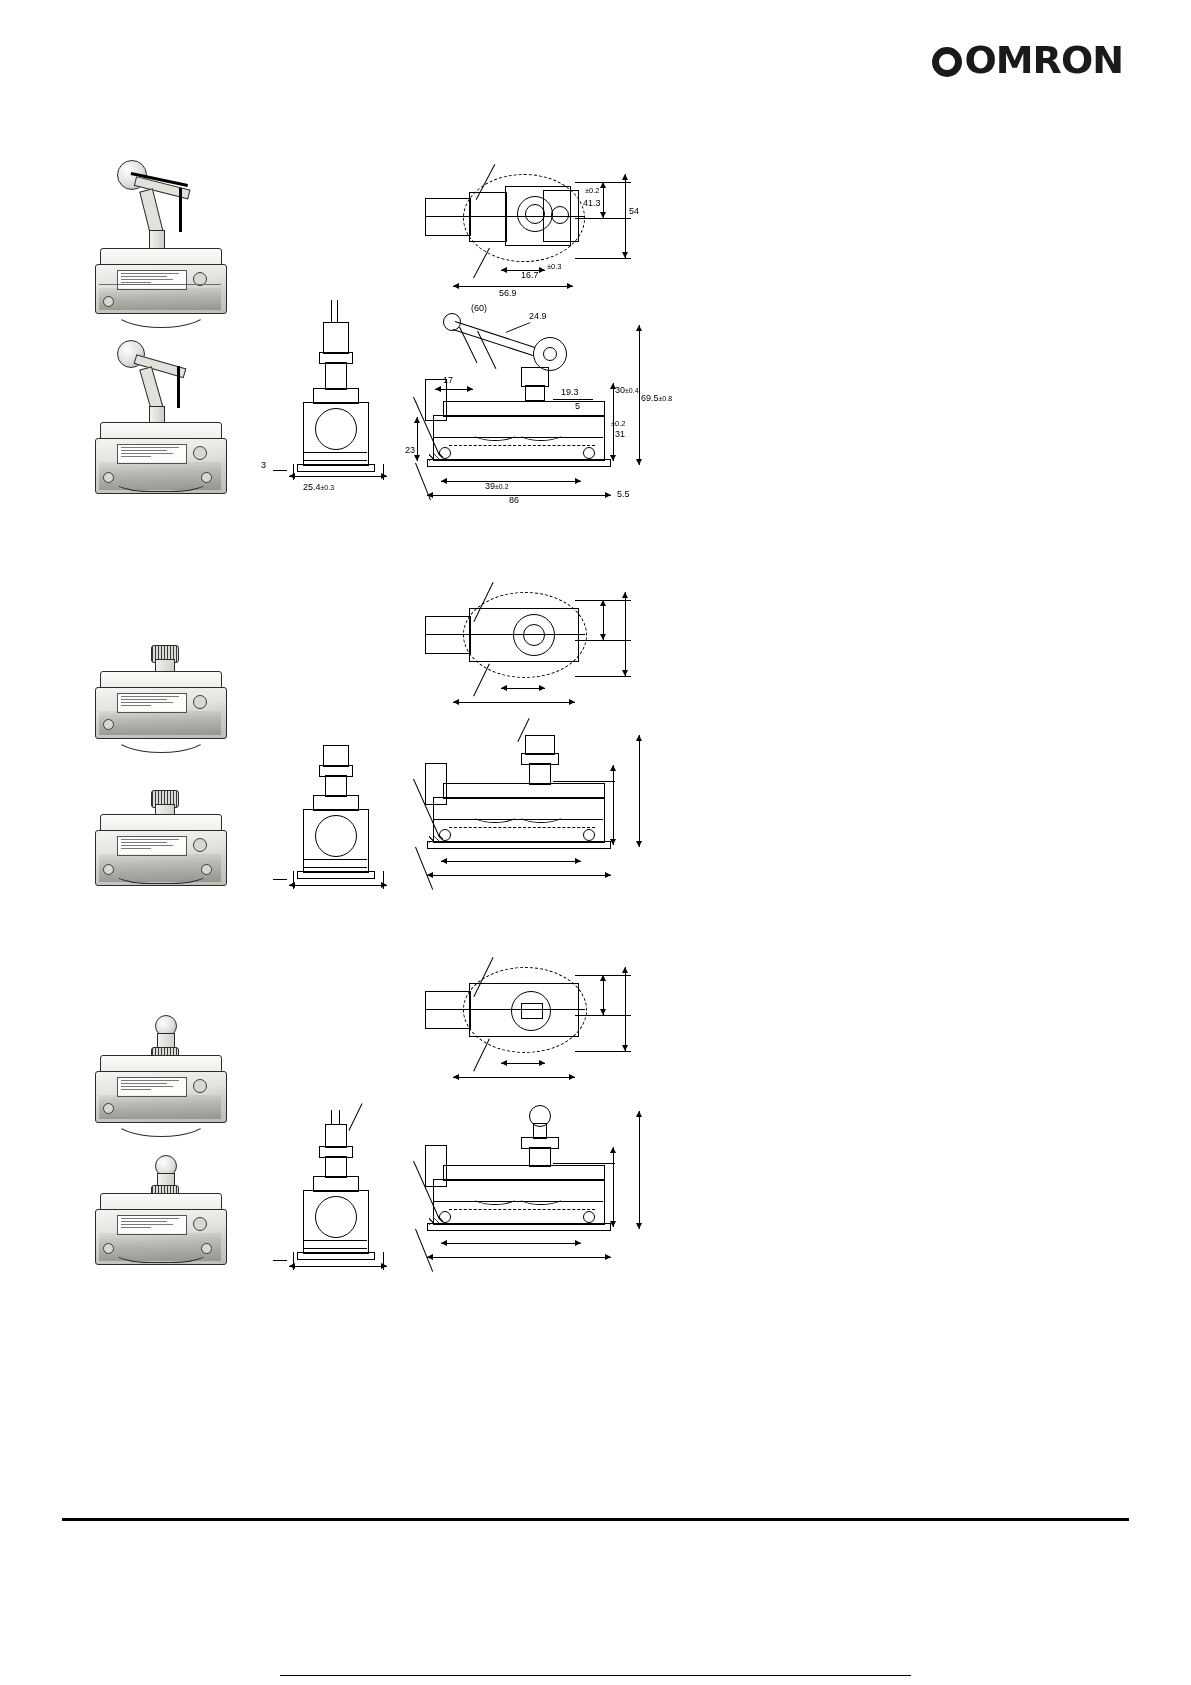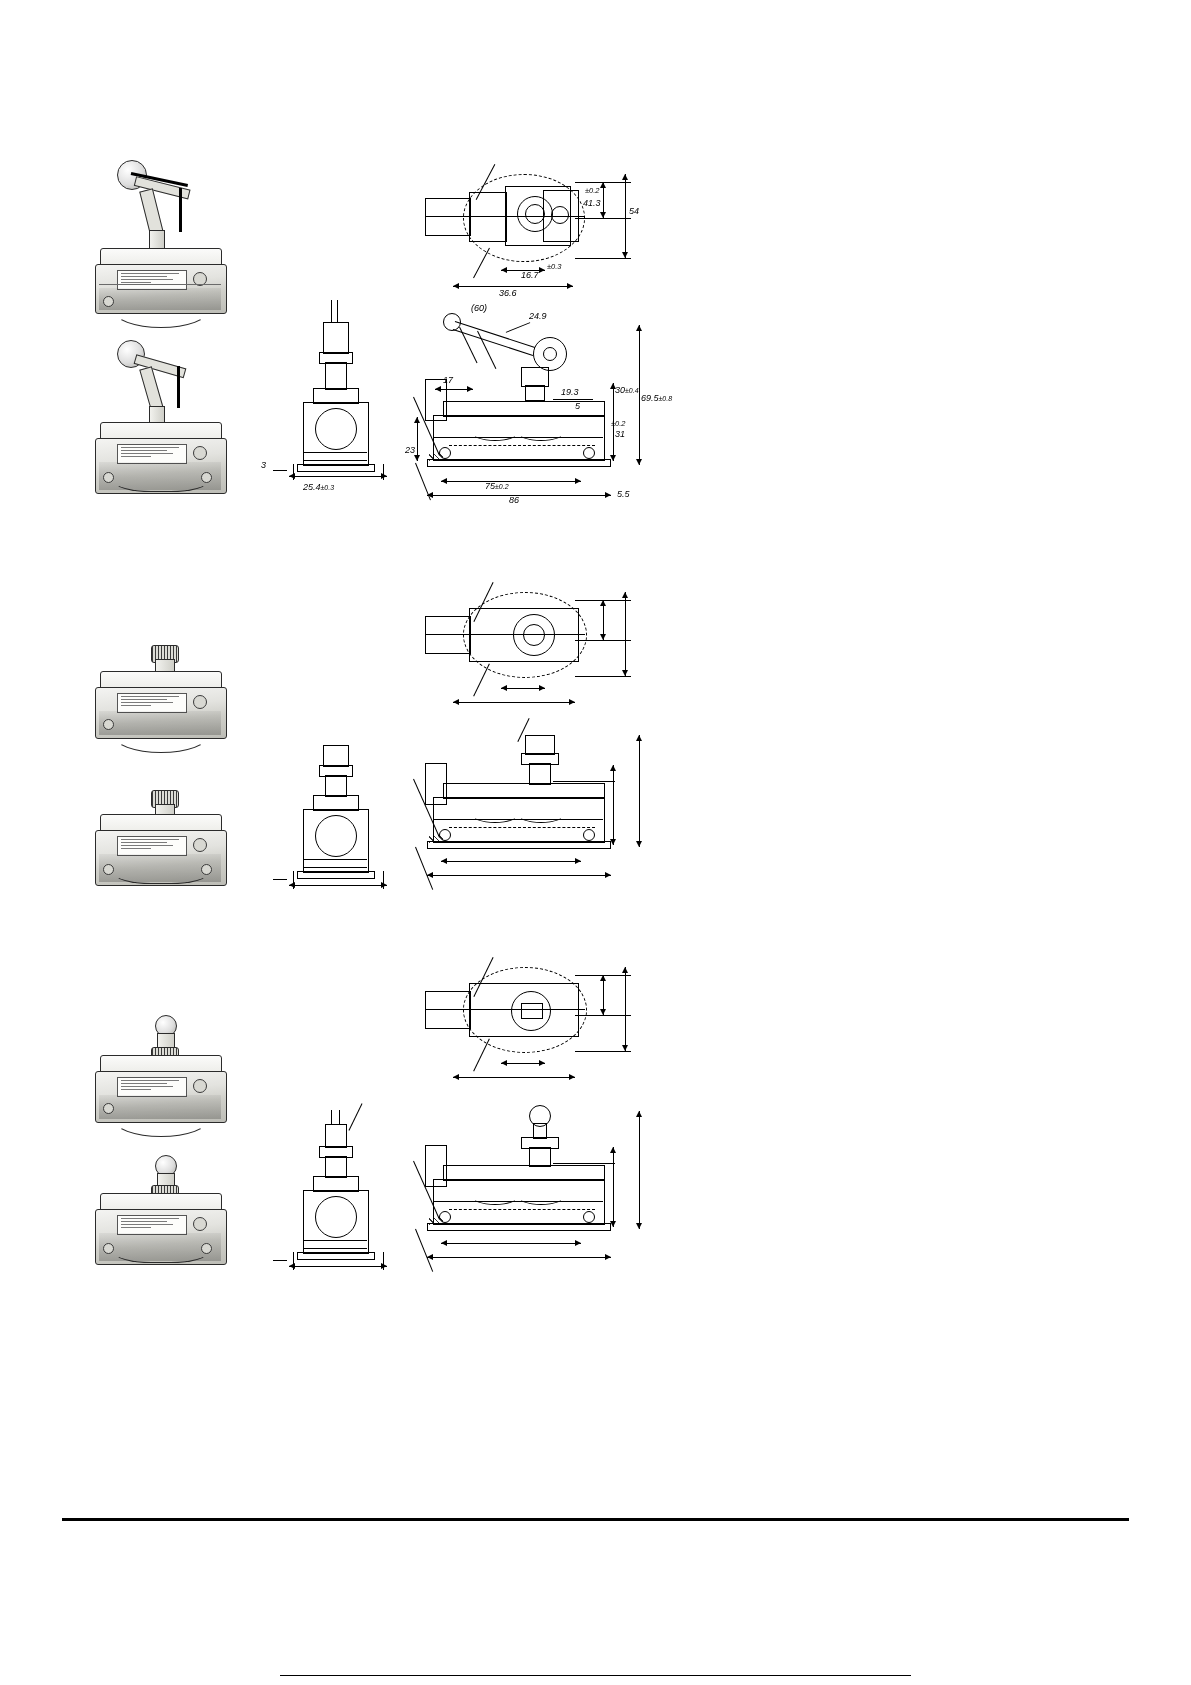--- a/index.html
+++ b/index.html
@@ -53,21 +53,21 @@
   .footer-rule2 {
     position: absolute;
     left: 280px;
     right: 280px;
     top: 1675px;
     height: 1px;
     background: #000;
   }
 
   
-  .blk { position: absolute; font-style: italic; }
+  .blk { position: absolute; }
   .ln  { position: absolute; background: #000; }
   .hl  { height: 1px; }
   .vl  { width: 1px; }
   .dim { position: absolute; font-size: 11px; font-family: "Liberation Sans", sans-serif; white-space: nowrap; }
   .dim.sm { font-size: 9px; }
   .dim.xs { font-size: 7.5px; }
 
   
   .switch-photo { position: absolute; }
   .sw-body {
@@ -161,20 +161,23 @@
   .hatch {
     position: absolute;
     background: repeating-linear-gradient(45deg, #000 0 1px, transparent 1px 4px);
   }
 </style>
 </head>
 <body>
 
 <div class="page">
 
+  <div class="brand">
+    <span class="omron-o"></span><span>OMRON</span>
+  </div>
 
   <div class="blk">
 
     <div class="switch-photo" style="left:95px; top:160px; width:130px; height:180px;">
 
       <div class="roller" style="left:22px; top:0px; width:28px; height:28px;"></div>
       <div class="ln" style="left:36px; top:12px; width:58px; height:3px; transform:rotate(12deg); transform-origin:left center;"></div>
       <div class="lever-arm" style="left:40px; top:16px; width:54px; height:8px; transform:rotate(14deg);"></div>
       <div class="lever-arm" style="left:44px; top:30px; width:12px; height:44px; transform:rotate(-14deg); transform-origin:top center;"></div>
       <div class="ln" style="left:84px; top:28px; width:3px; height:44px;"></div>
@@ -273,21 +276,21 @@
       <div class="dim sm" style="left:204px; top:36px;">54</div>
 
       <div class="ln hl" style="left:76px; top:100px; width:44px;"></div>
       <div class="arrowL" style="left:76px; top:97px;"></div>
       <div class="arrowR" style="left:114px; top:97px;"></div>
       <div class="dim xs" style="left:122px; top:92px;">±0.3</div>
       <div class="dim sm" style="left:96px; top:100px;">16.7</div>
       <div class="ln hl" style="left:28px; top:116px; width:120px;"></div>
       <div class="arrowL" style="left:28px; top:113px;"></div>
       <div class="arrowR" style="left:142px; top:113px;"></div>
-      <div class="dim sm" style="left:74px; top:118px;">36.6</div>
+      <div class="dim sm" style="left:74px; top:118px;">56.9</div>
     </div>
 
     <div class="blk" style="left:425px; top:305px; width:240px; height:200px;">
 
       <div class="circ" style="left:18px; top:8px; width:16px; height:16px;"></div>
       <div class="ln" style="left:30px; top:16px; width:84px; height:1px; transform:rotate(18deg); transform-origin:left center;"></div>
       <div class="ln" style="left:28px; top:24px; width:84px; height:1px; transform:rotate(18deg); transform-origin:left center;"></div>
       <div class="circ" style="left:108px; top:32px; width:32px; height:32px;"></div>
       <div class="circ" style="left:118px; top:42px; width:12px; height:12px;"></div>
       <div class="ln" style="left:34px; top:22px; width:1px; height:40px; transform:rotate(-26deg); transform-origin:top center;"></div>
@@ -337,21 +340,21 @@
 
       <div class="dim sm" style="left:-20px; top:140px;">23</div>
       <div class="ln vl" style="left:-8px; top:112px; height:44px;"></div>
       <div class="arrowU" style="left:-11px; top:112px;"></div>
       <div class="arrowD" style="left:-11px; top:150px;"></div>
 
       <div class="ln hl" style="left:16px; top:176px; width:140px;"></div>
       <div class="arrowL" style="left:16px; top:173px;"></div>
       <div class="arrowR" style="left:150px; top:173px;"></div>
       <div class="dim sm" style="left:60px; top:176px;">
-        <span>75</span><span style="font-size:7px">±0.2</span>
+        <span>39</span><span style="font-size:7px">±0.2</span>
       </div>
       <div class="ln hl" style="left:2px; top:190px; width:184px;"></div>
       <div class="arrowL" style="left:2px; top:187px;"></div>
       <div class="arrowR" style="left:180px; top:187px;"></div>
       <div class="dim sm" style="left:84px; top:190px;">86</div>
       <div class="dim sm" style="left:192px; top:184px;">5.5</div>
       <div class="ln" style="left:-12px; top:92px; width:1px; height:64px; transform:rotate(-24deg); transform-origin:top center;"></div>
       <div class="ln" style="left:-10px; top:158px; width:1px; height:40px; transform:rotate(-22deg); transform-origin:top center;"></div>
     </div>
   </div>

